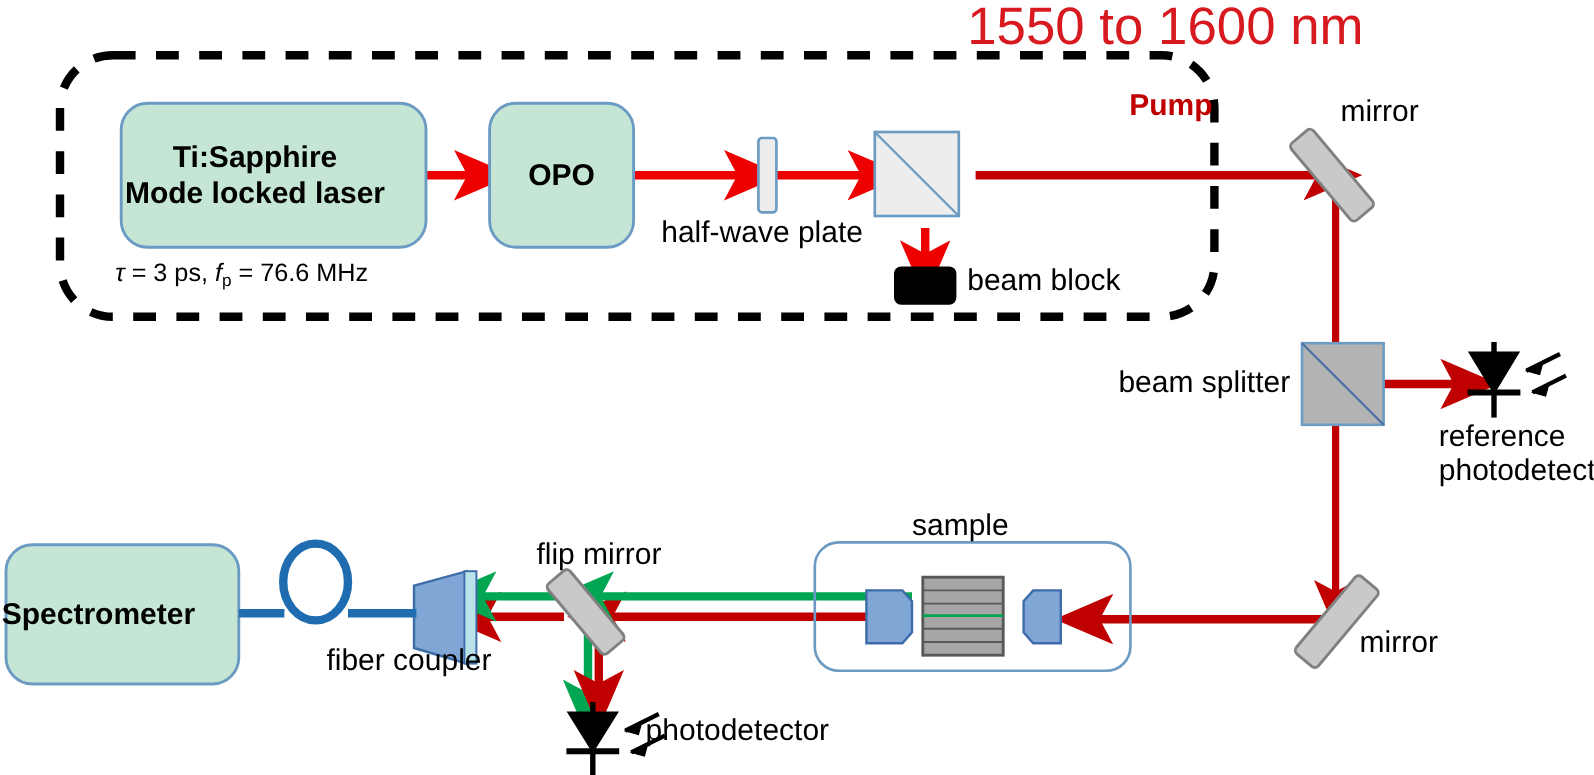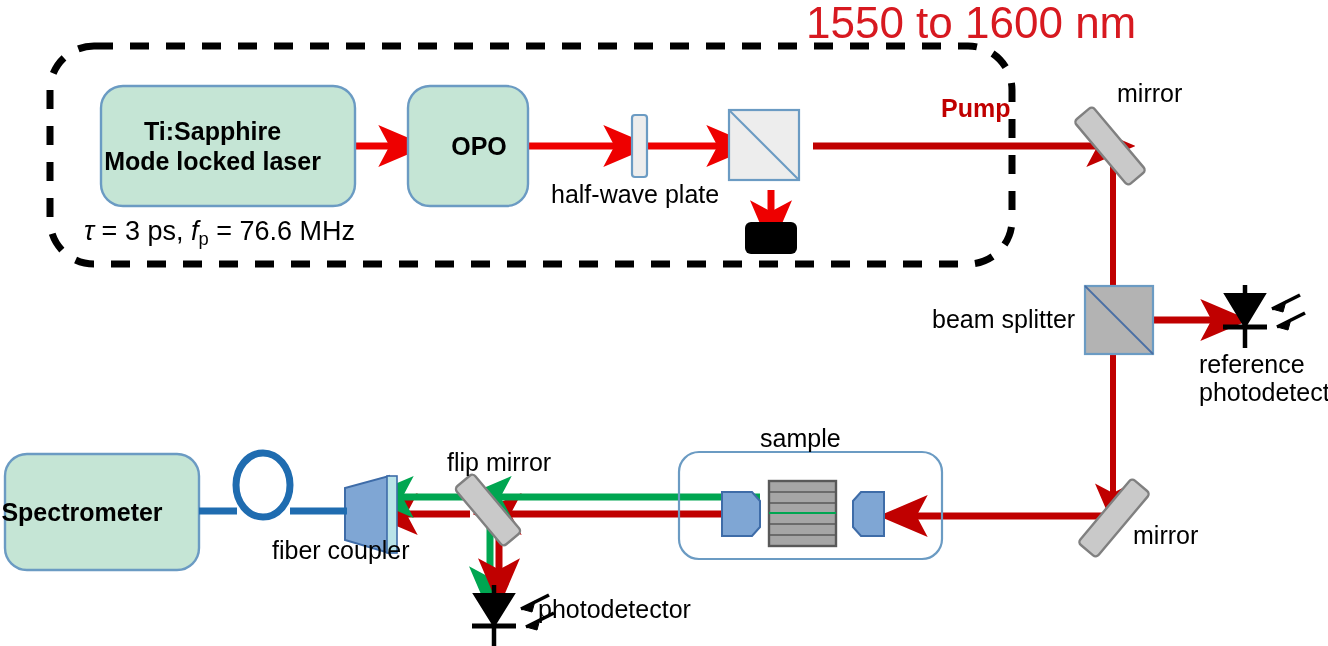--- a/index.html
+++ b/index.html
@@ -129,36 +129,37 @@
 
     <g fill="none" stroke="#1f6cb0" stroke-width="7">
       <line x1="199" y1="511" x2="237" y2="511"></line>
       <line x1="290" y1="511" x2="347" y2="511"></line>
       <ellipse cx="263" cy="485" rx="27" ry="32"></ellipse>
     </g>
   </svg>
 
   <div class="lbl title" style="left:806px;top:-2px;">1550 to 1600 nm</div>
 
-  <div class="lbl red" style="left:941px;top:74px;margin-top:20px;">Pump</div>
+  <div class="lbl red" style="left:941px;top:74px;">Pump</div>
 
   <div class="boxtext" style="left:101px;top:86px;width:223px;height:120px;">
     <div>
       <div>Ti:Sapphire</div>
       <div>Mode locked laser</div>
     </div>
   </div>
 
-  <div class="boxtext" style="left:408px;top:86px;width:120px;height:120px;margin-left:11px;">OPO</div>
+  <div class="boxtext" style="left:408px;top:86px;width:120px;height:120px;">OPO</div>
 
-  <div class="lbl" style="left:84px;top:216px;font-size:27px;"><span class="it">τ</span><span> = 3 ps,  </span><span class="it">f</span><sub>p</sub><span> = 76.6 MHz</span></div>
+  <div class="lbl" style="left:96px;top:216px;font-size:21px;"><span class="it">τ</span><span> = 3 ps,  </span><span class="it">f</span><sub>p</sub><span> = 76.6 MHz</span></div>
 
   <div class="lbl" style="left:551px;top:180px;">half-wave plate</div>
 
 
+  <div class="lbl" style="left:806px;top:220px;">beam block</div>
 
   <div class="lbl" style="left:1117px;top:79px;">mirror</div>
 
   <div class="lbl" style="left:932px;top:305px;">beam splitter</div>
 
   <div class="lbl ctr" style="left:1199px;top:350px;width:129px;">
     <div>reference</div>
     <div>photodetector</div>
   </div>
 

